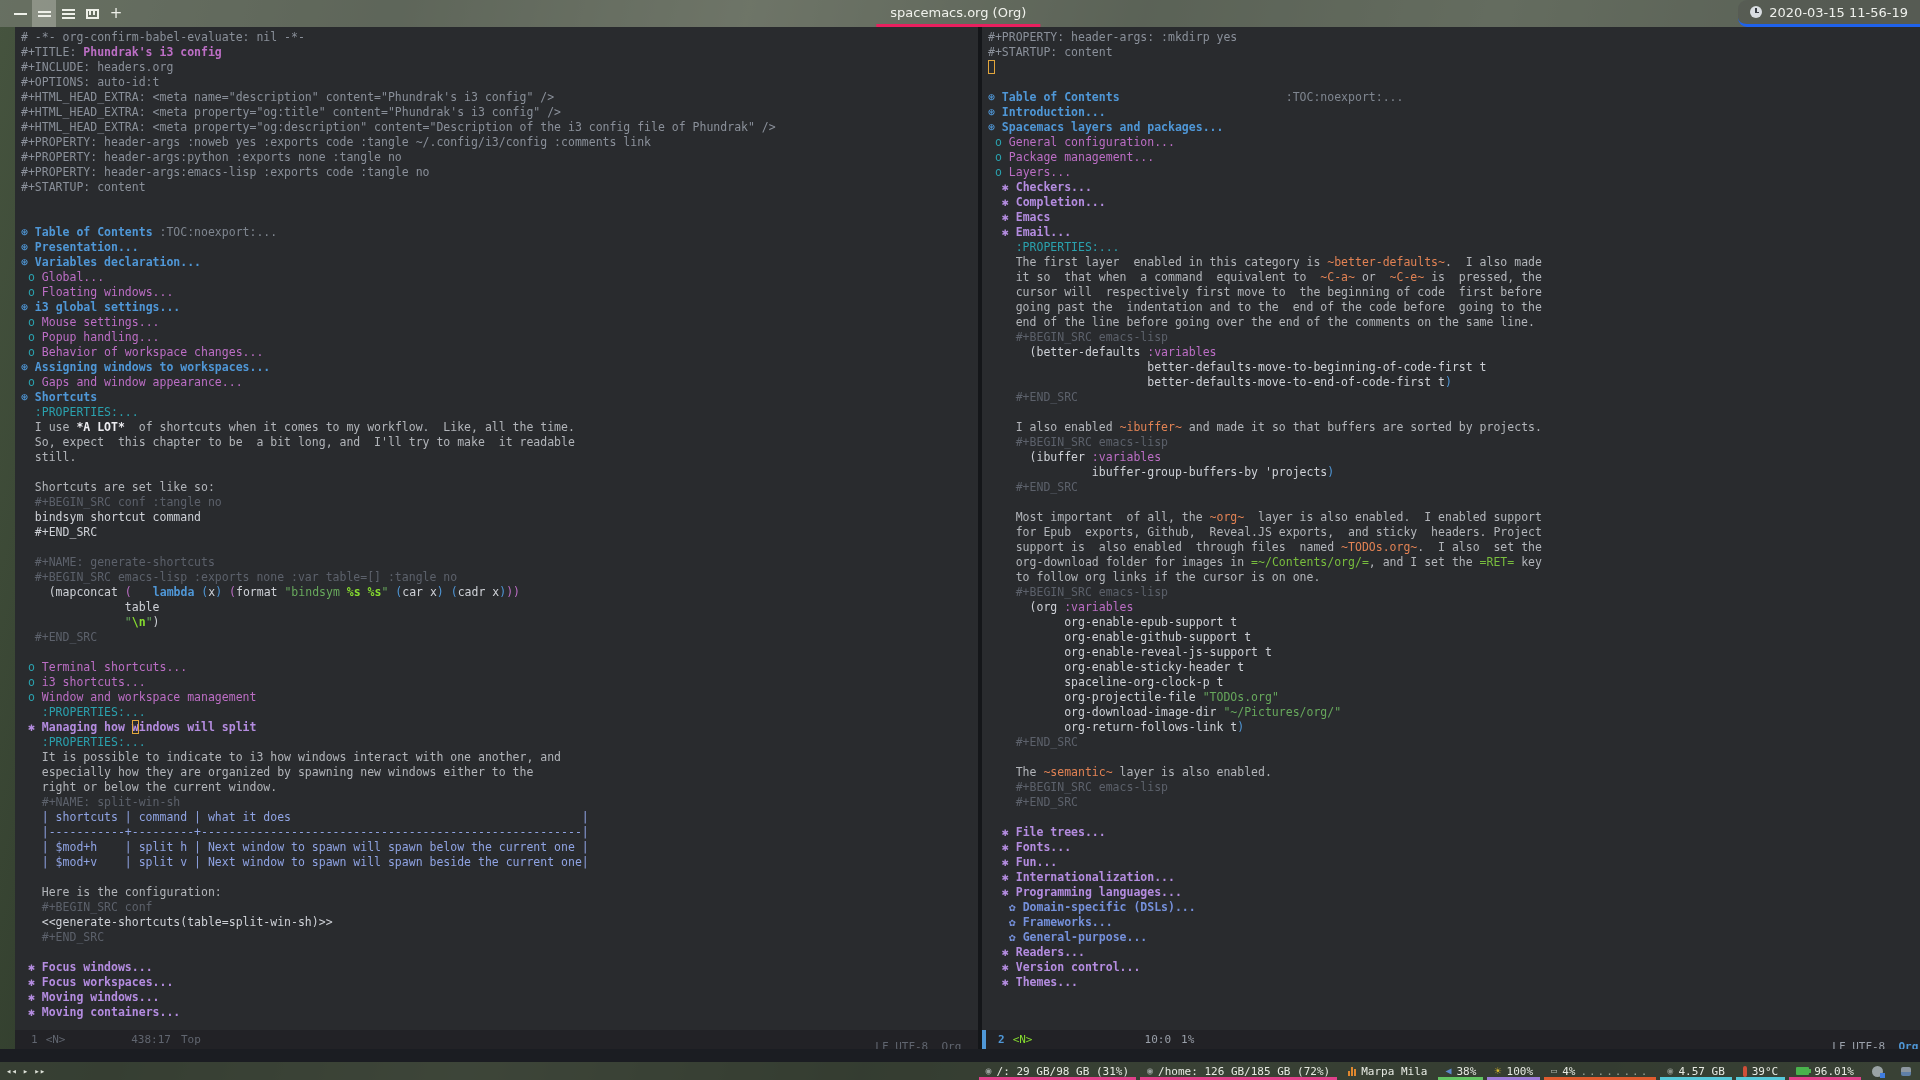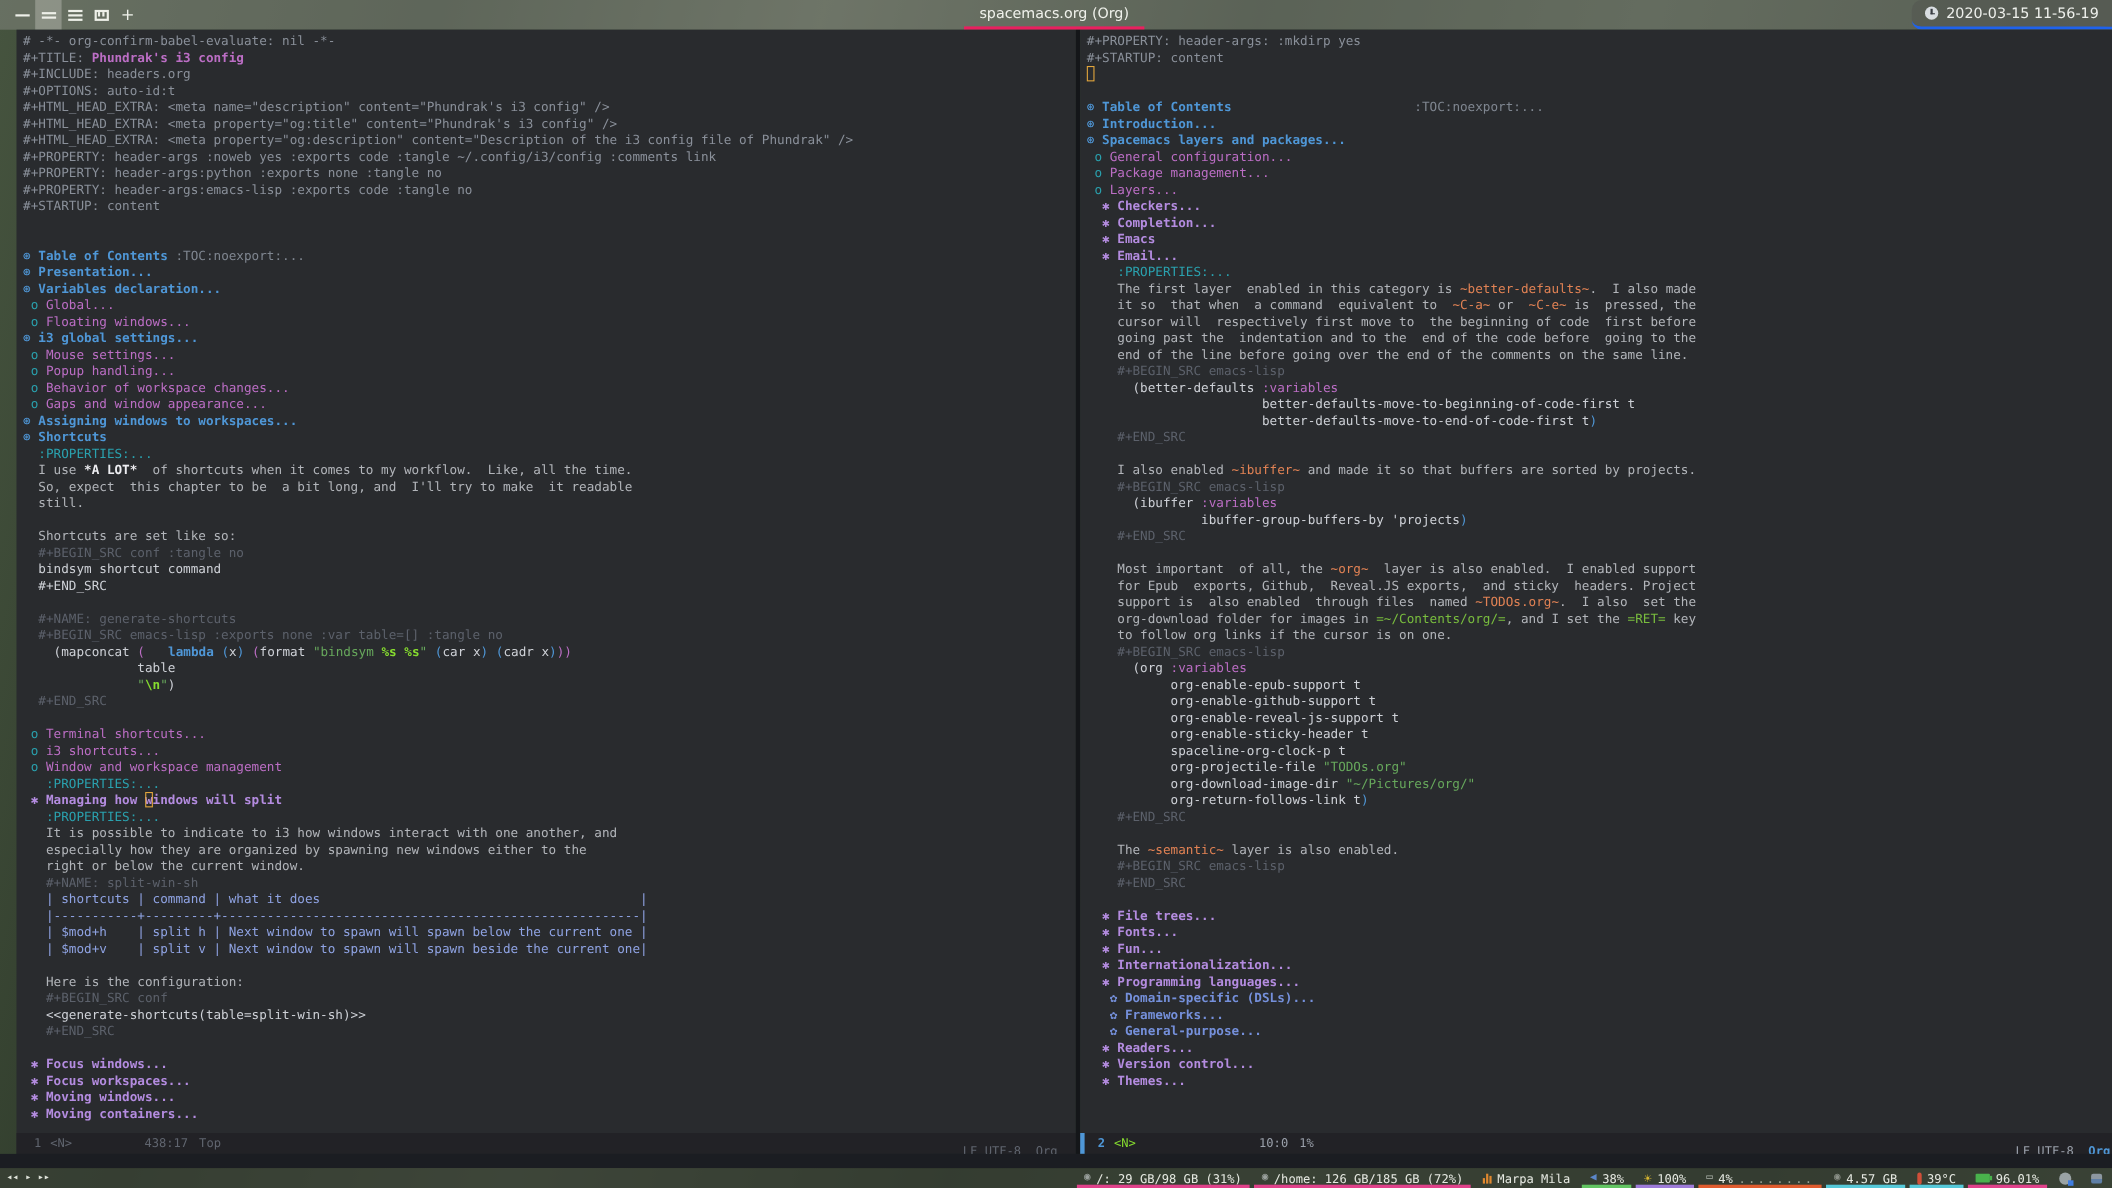--- a/index.html
+++ b/index.html
@@ -172,22 +172,22 @@
           <div class="line"></div>
           <div class="line"><span class="b1">⊛ </span><span class="h1">Table of Contents</span><span class="tag"> :TOC:noexport:...</span></div>
           <div class="line"><span class="b1">⊛ </span><span class="h1">Presentation...</span></div>
           <div class="line"><span class="b1">⊛ </span><span class="h1">Variables declaration...</span></div>
           <div class="line"><span class="b2"> o </span><span class="h2">Global...</span></div>
           <div class="line"><span class="b2"> o </span><span class="h2">Floating windows...</span></div>
           <div class="line"><span class="b1">⊛ </span><span class="h1">i3 global settings...</span></div>
           <div class="line"><span class="b2"> o </span><span class="h2">Mouse settings...</span></div>
           <div class="line"><span class="b2"> o </span><span class="h2">Popup handling...</span></div>
           <div class="line"><span class="b2"> o </span><span class="h2">Behavior of workspace changes...</span></div>
+          <div class="line"><span class="b1">⊛ </span><span class="h1">Assigning windows to workspaces...</span></div>
           <div class="line"><span class="b2"> o </span><span class="h2">Gaps and window appearance...</span></div>
-          <div class="line"><span class="b1">⊛ </span><span class="h1">Assigning windows to workspaces...</span></div>
           <div class="line"><span class="b1">⊛ </span><span class="h1">Shortcuts</span></div>
           <div class="line"><span class="drawer">  :PROPERTIES:...</span></div>
           <div class="line"><span class="body">  I use </span><span class="bold">*A LOT*</span><span class="body">  of shortcuts when it comes to my workflow.  Like, all the time.</span></div>
           <div class="line"><span class="body">  So, expect  this chapter to be  a bit long, and  I'll try to make  it readable</span></div>
           <div class="line"><span class="body">  still.</span></div>
           <div class="line"></div>
           <div class="line"><span class="body">  Shortcuts are set like so:</span></div>
           <div class="line"><span class="block">  #+BEGIN_SRC conf :tangle no</span></div>
           <div class="line"><span class="code">  bindsym shortcut command</span></div>
           <div class="line"><span class="code">  #+END_SRC</span></div>

